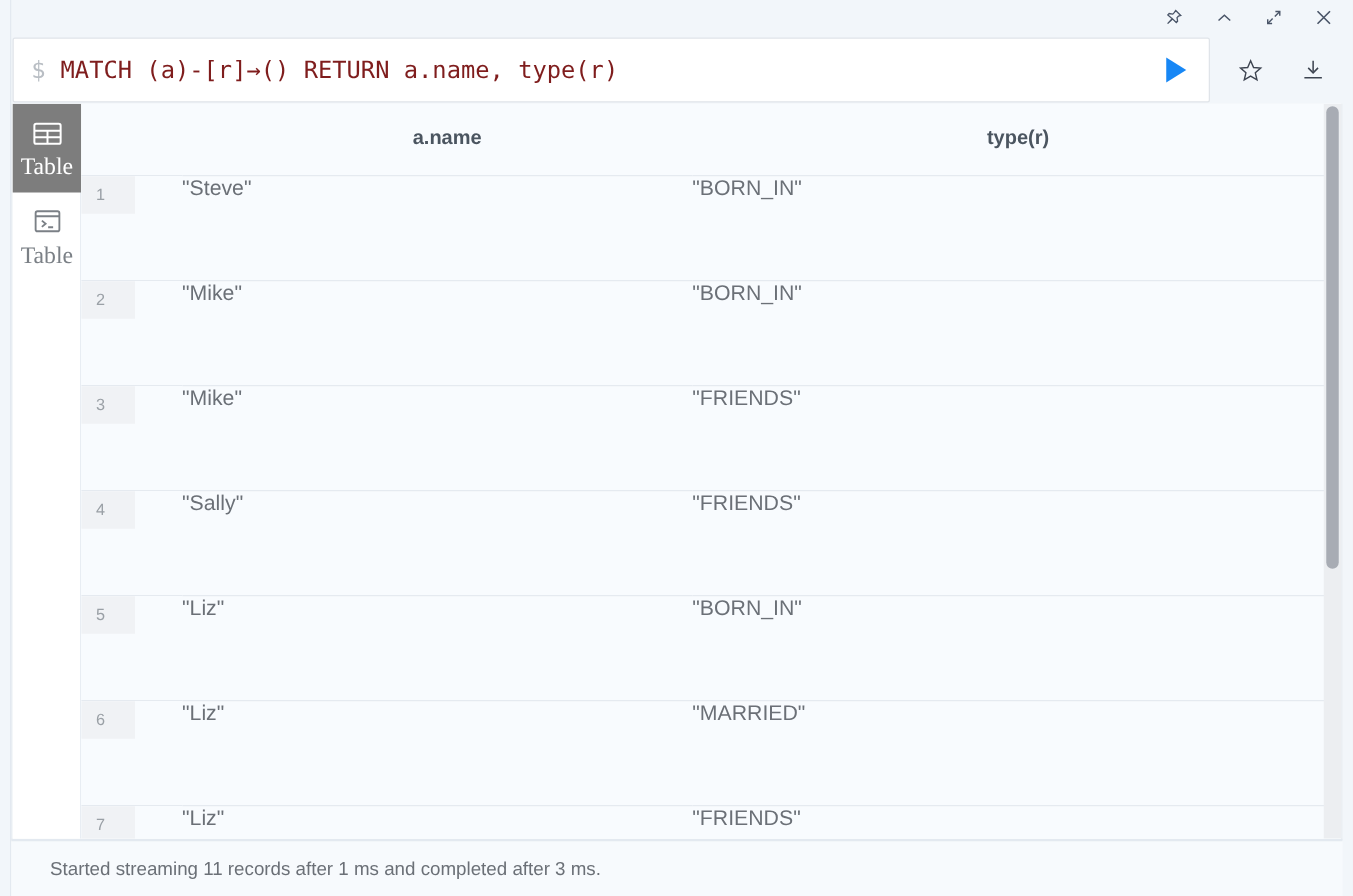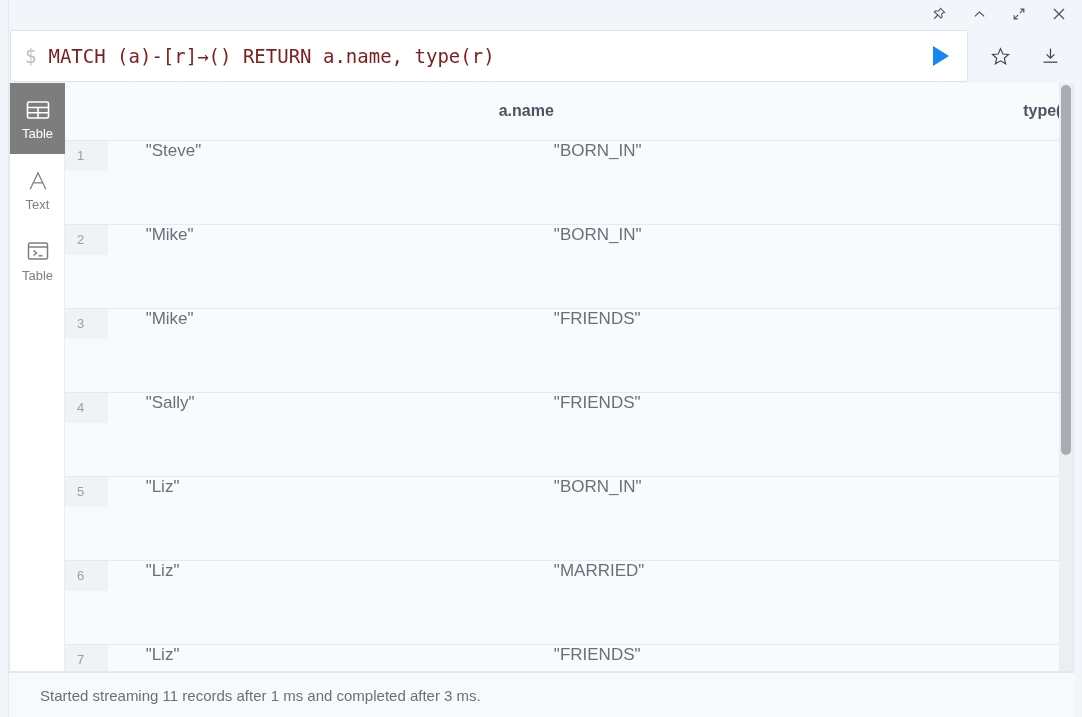--- a/index.html
+++ b/index.html
@@ -132,23 +132,23 @@
   }
   .view-item.active {
     background: #7d7d7d;
     color: #ffffff;
   }
   .view-item .vi-icon {
     width: 26px; height: 24px;
     display: flex; align-items: center; justify-content: center;
   }
   .view-item .vi-label {
-    font-size: 13px;
+    font-size: 19px;
     line-height: 1;
-    font-family: Liberation Sans, sans-serif;
+    font-family: Liberation Serif, serif;
   }
 
   
   .table-scroll {
     position: relative;
     flex: 1;
     background: #f8fbfe;
     overflow: hidden;
   }
   .data-table {
@@ -157,21 +157,21 @@
     table-layout: fixed;
   }
   .data-table col.col-num   { width: 80px; }
   .data-table col.col-name  { width: 405px; }
   .data-table col.col-type  { width: 515px; }
 
   .data-table thead th {
     height: 57px;
     background: #f8fbfe;
     border-bottom: 1px solid #e5eaf0;
-    text-align: right;
+    text-align: center;
     vertical-align: middle;
     font-size: 16px;
     font-weight: bold;
     color: #4b5560;
     padding: 0;
   }
   .data-table thead th.h-num { }
   .data-table thead th.h-name { padding-left: 16px; }
   .data-table thead th.h-type { padding-left: 2px; }
 
@@ -299,29 +299,20 @@
       <div class="view-item active">
         <span class="vi-icon">
           <svg width="24" height="20" viewBox="0 0 24 20" fill="none" stroke="currentColor" stroke-width="1.6">
             <rect x="1.5" y="2" width="21" height="16" rx="1.5"></rect>
             <path d="M1.5 7.5h21M1.5 12.8h21M12 7.5v10.5"></path>
           </svg>
         </span>
         <span class="vi-label">Table</span>
       </div>
 
-      <div class="view-item">
-        <span class="vi-icon">
-          <svg width="22" height="22" viewBox="0 0 24 24" fill="none" stroke="currentColor" stroke-width="1.4">
-            <path d="M3.5 21L12 3l8.5 18"></path>
-              <path d="M7 14h10"></path>
-          </svg>
-        </span>
-        <span class="vi-label">Text</span>
-      </div>
 
       <div class="view-item">
         <span class="vi-icon">
           <svg width="24" height="21" viewBox="0 0 24 21" fill="none" stroke="currentColor" stroke-width="1.5">
             <rect x="2.5" y="2" width="19" height="16" rx="1.5"></rect>
             <path d="M2.5 6h19"></path>
             <path d="M7.5 9.5l3 2.5-3 2.5"></path>
             <path d="M12.5 14.8h4"></path>
           </svg>
         </span>

